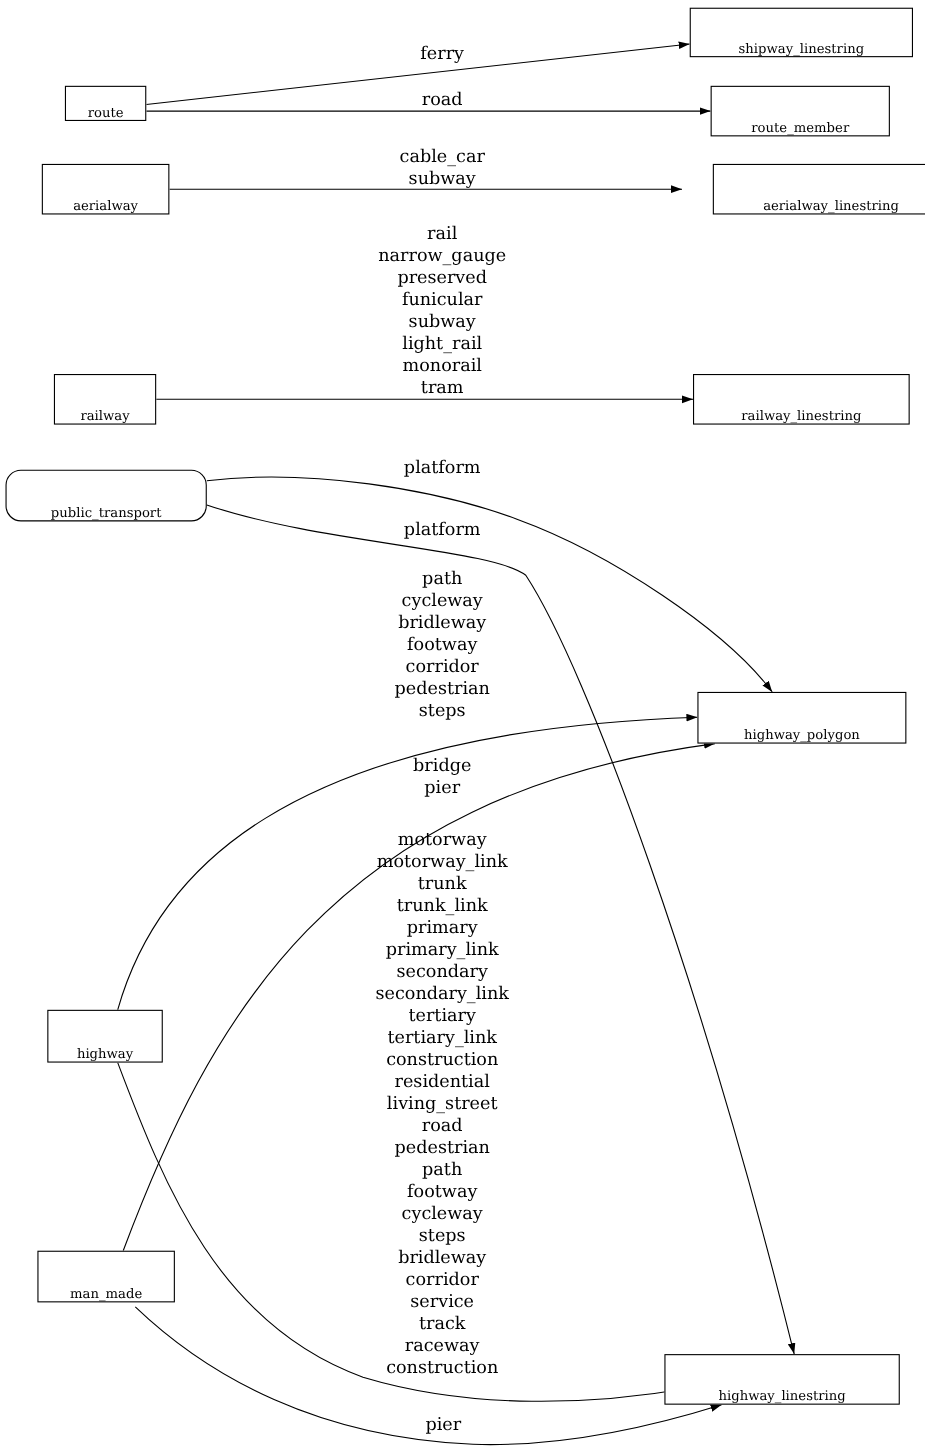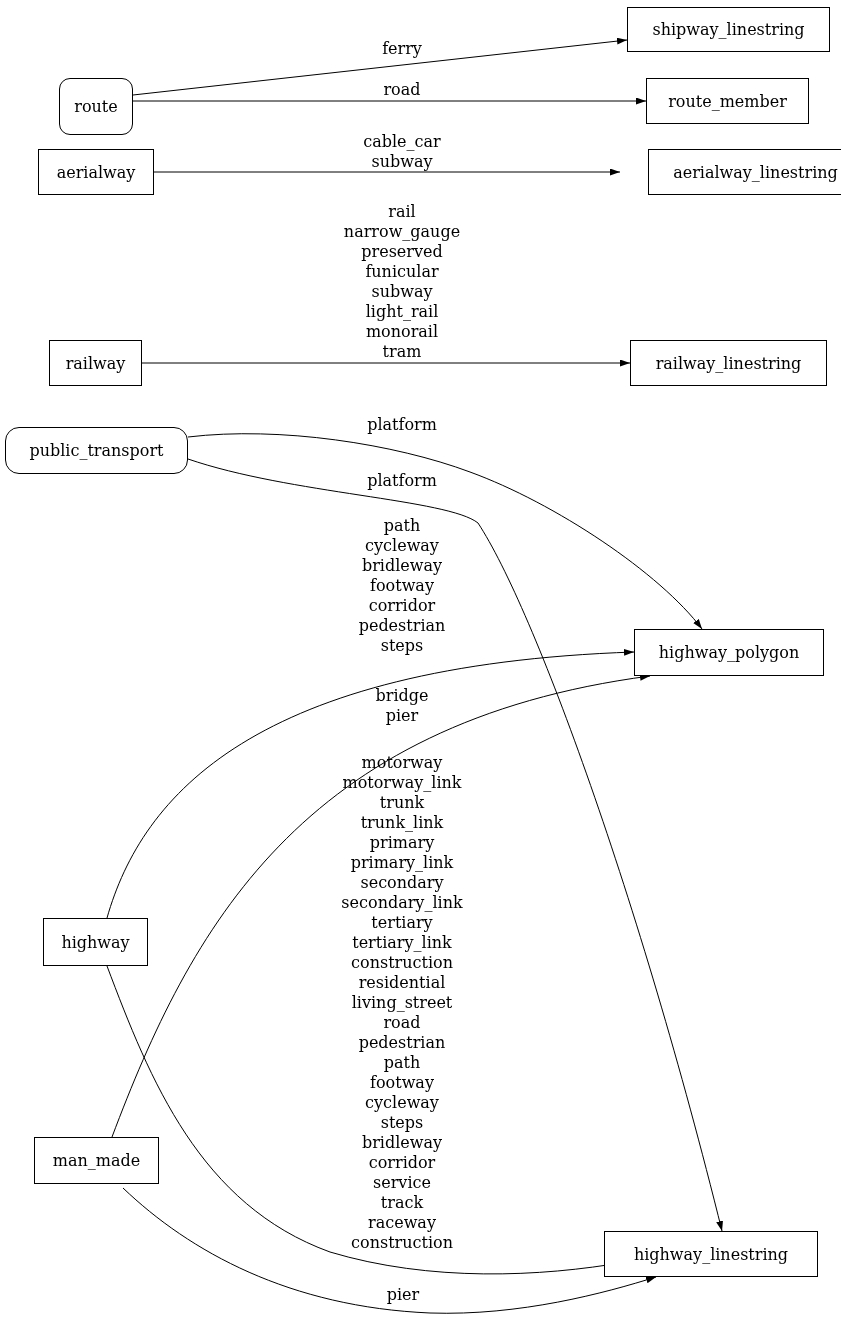--- a/index.html
+++ b/index.html
@@ -20,23 +20,23 @@
     fill: none;
     stroke: #000000;
     stroke-width: 1;
   }
   .node {
     position: absolute;
     box-sizing: border-box;
     border: 1px solid #000000;
     background: #ffffff;
     display: flex;
-    align-items: center;
+    align-items: flex-end;
     justify-content: center;
-    font-size: 16px;
+    font-size: 12px;
     color: #000000;
     white-space: nowrap;
   }
   .edge-label {
     position: absolute;
     transform: translateX(-50%);
     text-align: center;
     font-size: 16px;
     line-height: 20px;
     color: #000000;
@@ -60,21 +60,21 @@
         <path d="M142,363 L630,363" marker-end="url(#arrowhead)"></path>
         <path d="M188,437 C280,426 395,444 470,472 C555,503 660,573 702,629" marker-end="url(#arrowhead)"></path>
         <path d="M188,459 C290,494 448,499 478,523 C535,610 640,900 722,1231" marker-end="url(#arrowhead)"></path>
         <path d="M107,918 C142,795 255,665 634,652" marker-end="url(#arrowhead)"></path>
         <path d="M112,1137 C190,930 300,722 650,676" marker-end="url(#arrowhead)"></path>
         <path d="M107,966 C150,1080 200,1205 330,1252 C430,1282 540,1277 626,1262" marker-end="url(#arrowhead)"></path>
         <path d="M123,1188 C190,1252 290,1307 430,1313 C520,1316 605,1293 656,1277" marker-end="url(#arrowhead)"></path>
       </g>
   </svg>
   <div id="node-layer">
-      <div class="node" style="left: 59px; top: 78px; width: 74px; height: 57px; border-radius: 11px;">
+      <div class="node" style="left: 59px; top: 78px; width: 74px; height: 32px;">
         <span>route</span>
       </div>
       <div class="node" style="left: 627px; top: 7px; width: 203px; height: 45px;">
         <span>shipway_linestring</span>
       </div>
       <div class="node" style="left: 646px; top: 78px; width: 163px; height: 46px;">
         <span>route_member</span>
       </div>
       <div class="node" style="left: 38px; top: 149px; width: 116px; height: 46px;">
         <span>aerialway</span>

